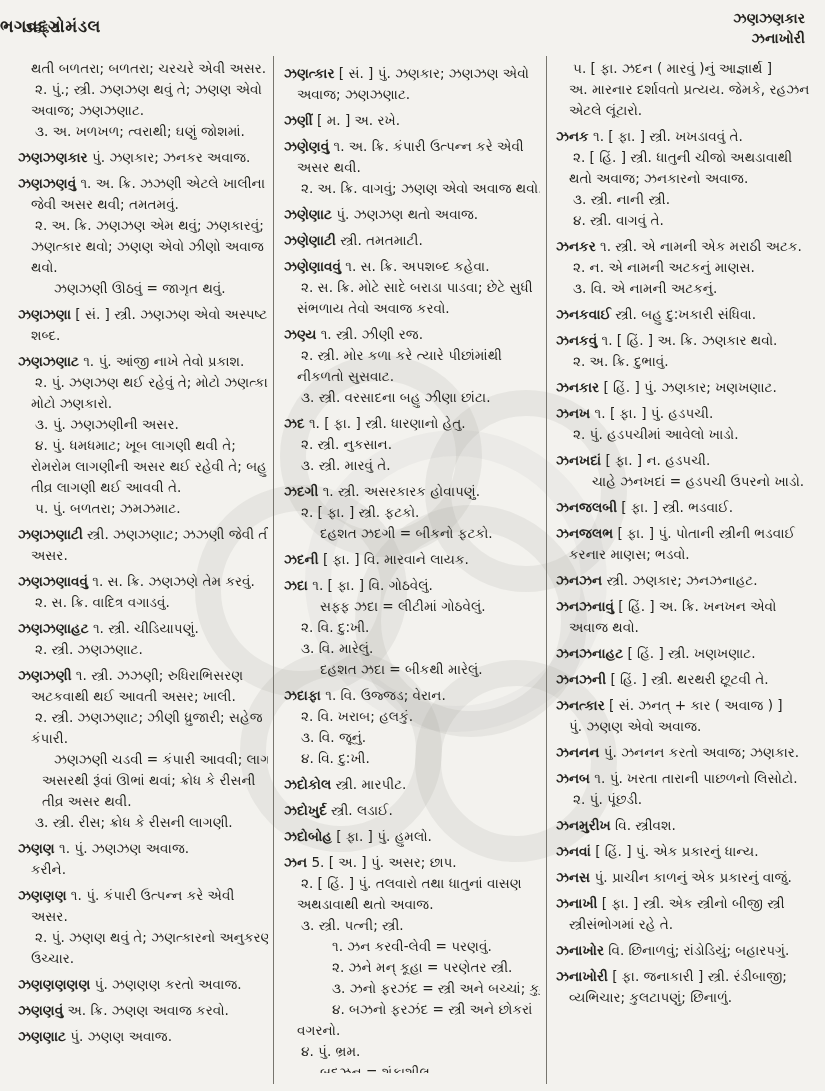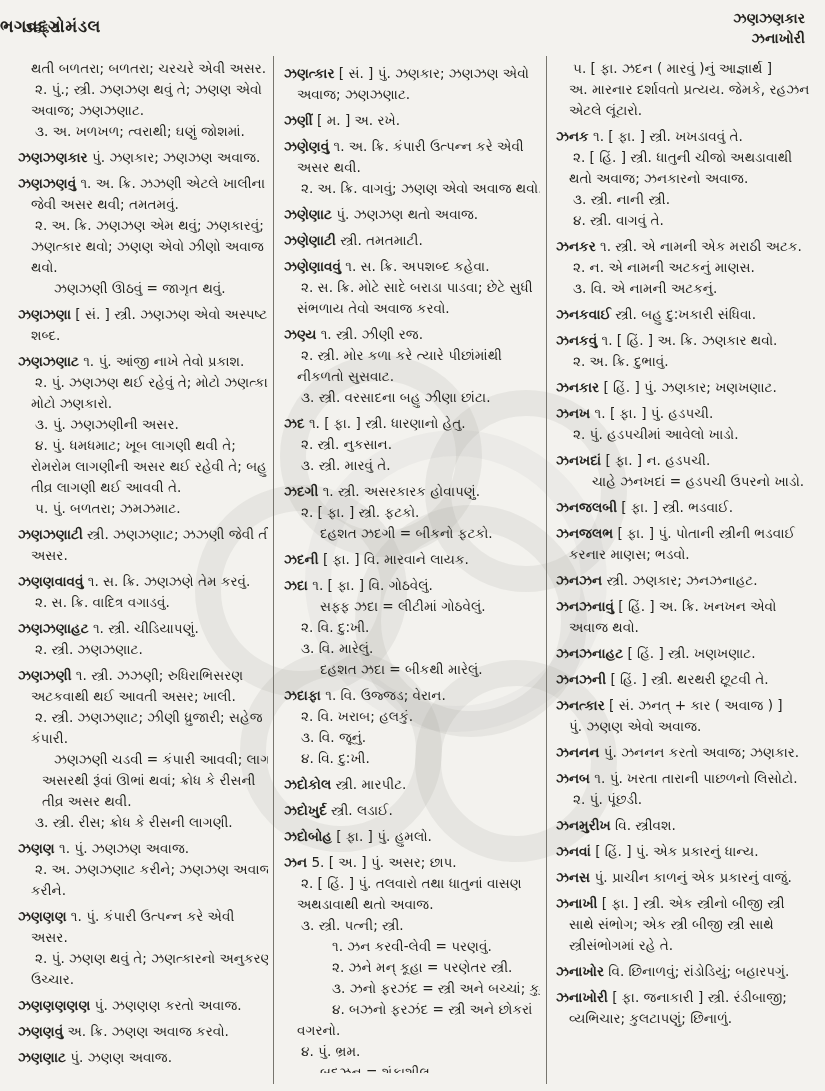--- a/index.html
+++ b/index.html
@@ -84,53 +84,52 @@
   </div>
 
   <div class="divider d1"></div>
   <div class="divider d2"></div>
 
   <div class="col c1">
       <div class="line cont"><span>થતી બળતરા; બળતરા; ચરચરે એવી અસર.</span></div>
       <div class="line num"><span>૨. પું.; સ્ત્રી. ઝણઝણ થવું તે; ઝણણ એવો</span></div>
       <div class="line cont"><span>અવાજ; ઝણઝણાટ.</span></div>
       <div class="line num"><span>૩. અ. ખળખળ; ત્વરાથી; ઘણું જોશમાં.</span></div>
-      <div class="line head"><b>ઝણઝણકાર</b><span> પું. ઝણકાર; ઝણઝણ અવાજ.</span></div>
+      <div class="line head"><b>ઝણઝણકાર</b><span> પું. ઝણકાર; ઝનકર અવાજ.</span></div>
       <div class="line head"><b>ઝણઝણવું</b><span> ૧. અ. ક્રિ. ઝઝણી એટલે ખાલીના</span></div>
       <div class="line cont"><span>જેવી અસર થવી; તમતમવું.</span></div>
       <div class="line num"><span>૨. અ. ક્રિ. ઝણઝણ એમ થવું; ઝણકારવું;</span></div>
       <div class="line cont"><span>ઝણત્કાર થવો; ઝણણ એવો ઝીણો અવાજ</span></div>
       <div class="line cont"><span>થવો.</span></div>
       <div class="line idiom"><span>ઝણઝણી ઊઠવું = જાગૃત થવું.</span></div>
       <div class="line head"><b>ઝણઝણા</b><span> [ સં. ] સ્ત્રી. ઝણઝણ એવો અસ્પષ્ટ</span></div>
       <div class="line cont"><span>શબ્દ.</span></div>
       <div class="line head"><b>ઝણઝણાટ</b><span> ૧. પું. આંજી નાખે તેવો પ્રકાશ.</span></div>
       <div class="line num"><span>૨. પું. ઝણઝણ થઈ રહેવું તે; મોટો ઝણત્કાર;</span></div>
       <div class="line cont"><span>મોટો ઝણકારો.</span></div>
       <div class="line num"><span>૩. પું. ઝણઝણીની અસર.</span></div>
       <div class="line num"><span>૪. પું. ધમધમાટ; ખૂબ લાગણી થવી તે;</span></div>
       <div class="line cont"><span>રોમરોમ લાગણીની અસર થઈ રહેવી તે; બહુ</span></div>
       <div class="line cont"><span>તીવ્ર લાગણી થઈ આવવી તે.</span></div>
       <div class="line num"><span>૫. પું. બળતરા; ઝમઝમાટ.</span></div>
       <div class="line head"><b>ઝણઝણાટી</b><span> સ્ત્રી. ઝણઝણાટ; ઝઝણી જેવી તીવ્ર</span></div>
       <div class="line cont"><span>અસર.</span></div>
-      <div class="line head"><b>ઝણણવાવવું</b><span> ૧. સ. ક્રિ. ઝણઝણે તેમ કરવું.</span></div>
+      <div class="line head"><b>ઝણઝણાવવું</b><span> ૧. સ. ક્રિ. ઝણઝણે તેમ કરવું.</span></div>
       <div class="line num"><span>૨. સ. ક્રિ. વાદિત્ર વગાડવું.</span></div>
       <div class="line head"><b>ઝણઝણાહટ</b><span> ૧. સ્ત્રી. ચીડિયાપણું.</span></div>
       <div class="line num"><span>૨. સ્ત્રી. ઝણઝણાટ.</span></div>
       <div class="line head"><b>ઝણઝણી</b><span> ૧. સ્ત્રી. ઝઝણી; રુધિરાભિસરણ</span></div>
       <div class="line cont"><span>અટકવાથી થઈ આવતી અસર; ખાલી.</span></div>
       <div class="line num"><span>૨. સ્ત્રી. ઝણઝણાટ; ઝીણી ધ્રુજારી; સહેજ</span></div>
       <div class="line cont"><span>કંપારી.</span></div>
       <div class="line idiom"><span>ઝણઝણી ચડવી = કંપારી આવવી; લાગણીની</span></div>
       <div class="line idiomc"><span>અસરથી રૂંવાં ઊભાં થવાં; ક્રોધ કે રીસની</span></div>
       <div class="line idiomc"><span>તીવ્ર અસર થવી.</span></div>
       <div class="line num"><span>૩. સ્ત્રી. રીસ; ક્રોધ કે રીસની લાગણી.</span></div>
       <div class="line head"><b>ઝણણ</b><span> ૧. પું. ઝણઝણ અવાજ.</span></div>
-      <div class="line num"><span>૨. અ. ઝણઝણાટ કરીને; ઝણઝણ અવાજ</span></div>
       <div class="line cont"><span>કરીને.</span></div>
       <div class="line head"><b>ઝણણણ</b><span> ૧. પું. કંપારી ઉત્પન્ન કરે એવી</span></div>
       <div class="line cont"><span>અસર.</span></div>
       <div class="line num"><span>૨. પું. ઝણણ થવું તે; ઝણત્કારનો અનુકરણાત્મક</span></div>
       <div class="line cont"><span>ઉચ્ચાર.</span></div>
       <div class="line head"><b>ઝણણણણણ</b><span> પું. ઝણણણ કરતો અવાજ.</span></div>
       <div class="line head"><b>ઝણણવું</b><span> અ. ક્રિ. ઝણણ અવાજ કરવો.</span></div>
       <div class="line head"><b>ઝણણાટ</b><span> પું. ઝણણ અવાજ.</span></div>
     </div>
   <div class="col c2">
@@ -210,20 +209,19 @@
       <div class="line head"><b>ઝનઝની</b><span> [ હિં. ] સ્ત્રી. થરથરી છૂટવી તે.</span></div>
       <div class="line head"><b>ઝનત્કાર</b><span> [ સં. ઝનત્ + કાર ( અવાજ ) ]</span></div>
       <div class="line cont"><span>પું. ઝણણ એવો અવાજ.</span></div>
       <div class="line head"><b>ઝનનન</b><span> પું. ઝનનન કરતો અવાજ; ઝણકાર.</span></div>
       <div class="line head"><b>ઝનબ</b><span> ૧. પું. ખરતા તારાની પાછળનો લિસોટો.</span></div>
       <div class="line num"><span>૨. પું. પૂંછડી.</span></div>
       <div class="line head"><b>ઝનમુરીખ</b><span> વિ. સ્ત્રીવશ.</span></div>
       <div class="line head"><b>ઝનવાં</b><span> [ હિં. ] પું. એક પ્રકારનું ધાન્ય.</span></div>
       <div class="line head"><b>ઝનસ</b><span> પું. પ્રાચીન કાળનું એક પ્રકારનું વાજું.</span></div>
       <div class="line head"><b>ઝનાખી</b><span> [ ફા. ] સ્ત્રી. એક સ્ત્રીનો બીજી સ્ત્રી</span></div>
-      <div class="line cont"><span>સાથે સંભોગ; એક સ્ત્રી બીજી સ્ત્રી સાથે</span></div>
       <div class="line cont"><span>સ્ત્રીસંભોગમાં રહે તે.</span></div>
       <div class="line head"><b>ઝનાખોર</b><span> વિ. છિનાળવું; રાંડોડિયું; બહારપગું.</span></div>
       <div class="line head"><b>ઝનાખોરી</b><span> [ ફા. જનાકારી ] સ્ત્રી. રંડીબાજી;</span></div>
       <div class="line cont"><span>વ્યભિચાર; કુલટાપણું; છિનાળું.</span></div>
     </div>
 
 </div>
 
 </body></html>

